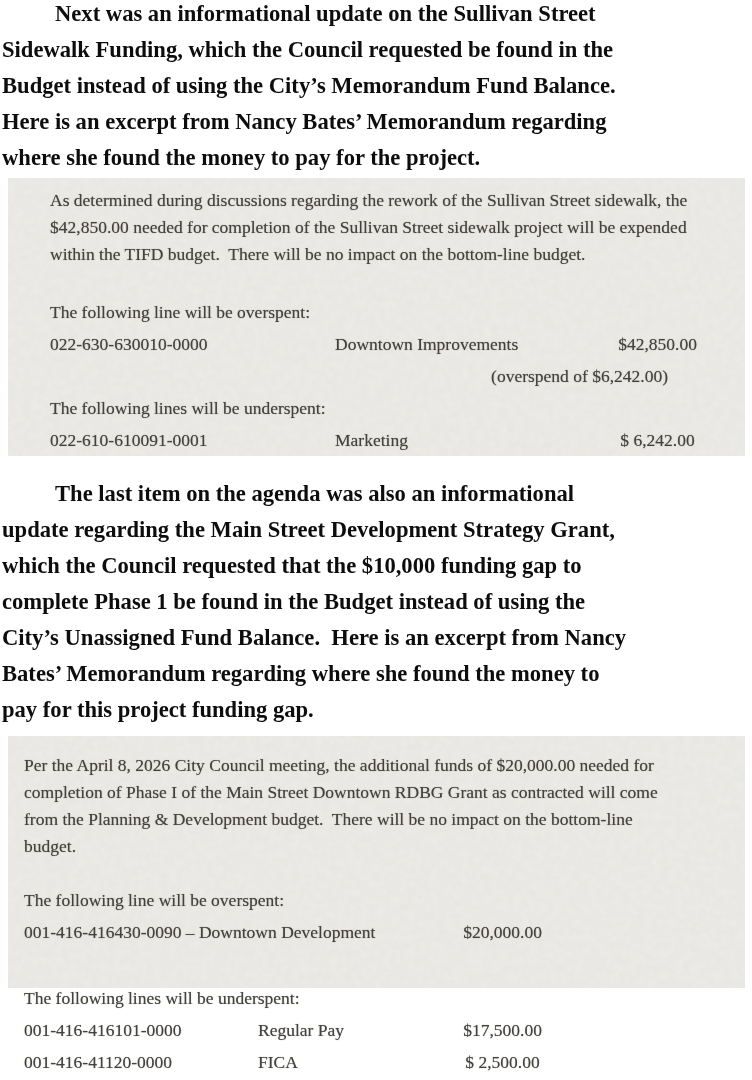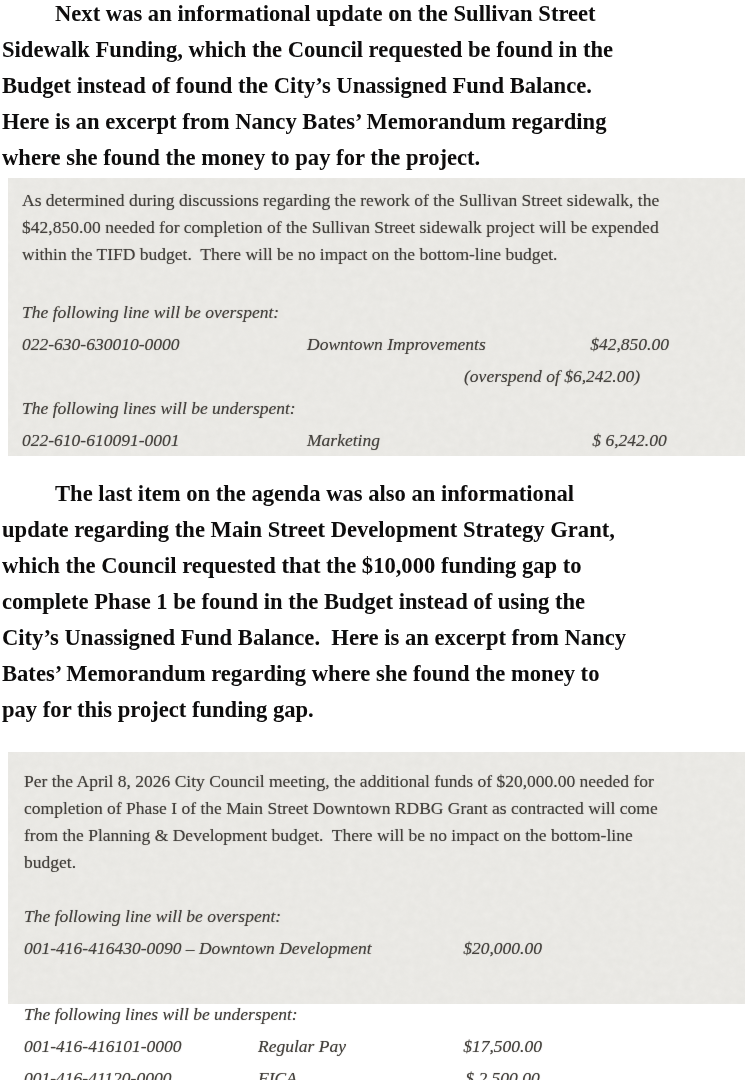--- a/index.html
+++ b/index.html
@@ -28,54 +28,54 @@
 
   
   .scan {
     position:absolute;
     left:8px;
     width:737px;
     background:#edece8;
     color:#45423e;
     font-size:17.5px;
   }
-  #scan1 { top:178px; height:278px; }
-  #scan2 { top:752px; height:252px; }
+  #scan1 { top:178px; height:278px;padding-left:28px; }
+  #scan2 { top:736px; height:252px; }
   .noise {
     position:absolute; left:0; top:0; width:100%; height:100%;
     opacity:0.55; pointer-events:none;
   }
   .scan .inner {
     position:relative; z-index:1;
     text-shadow:0 0 1px rgba(96,92,84,0.65);
   }
   #scan1 .inner { padding:9px 0 0 14px; }
   #scan2 .inner { padding:16px 0 0 16px; }
 
   .scan-body { line-height:27px; }
   .scan-body div { white-space:pre; }
   #scan1 .scan-table { margin-top:28px; }
   #scan2 .scan-table { margin-top:24px; }
-  .scan-table { line-height:32px;font-style:italic; }
+  .scan-table { line-height:32px; }
   .trow { display:grid; }
   #scan1 .trow { grid-template-columns:241px 180px 197px;gap:44px; }
   #scan2 .trow { grid-template-columns:234px 160px 169px; }
   .trow span { white-space:pre; }
   .amt { text-align:center; }
   #scan1 .note-row { width:618px; text-align:right; line-height:32px; }
   .span2 { grid-column:1 / 3; }
   .gap-above { margin-top:34px; }
 </style>
 </head>
 <body>
 
 <div id="para1" class="bold-para">
     <div>Next was an informational update on the Sullivan Street</div>
     <div>Sidewalk Funding, which the Council requested be found in the</div>
-    <div>Budget instead of found the City’s Unassigned Fund Balance.</div>
+    <div>Budget instead of using the City’s Memorandum Fund Balance.</div>
     <div>Here is an excerpt from Nancy Bates’ Memorandum regarding</div>
     <div>where she found the money to pay for the project.</div>
   </div>
 
 <div id="scan1" class="scan">
   <svg class="noise" width="737" height="278">
     <filter id="grain1" x="0" y="0" width="100%" height="100%">
       <feTurbulence type="fractalNoise" baseFrequency="0.13" numOctaves="3" seed="11" stitchTiles="stitch"></feTurbulence>
       <feColorMatrix type="matrix" values="0 0 0 0 0.55  0 0 0 0 0.54  0 0 0 0 0.51  0 0 0 0.30 0"></feColorMatrix>
     </filter>

